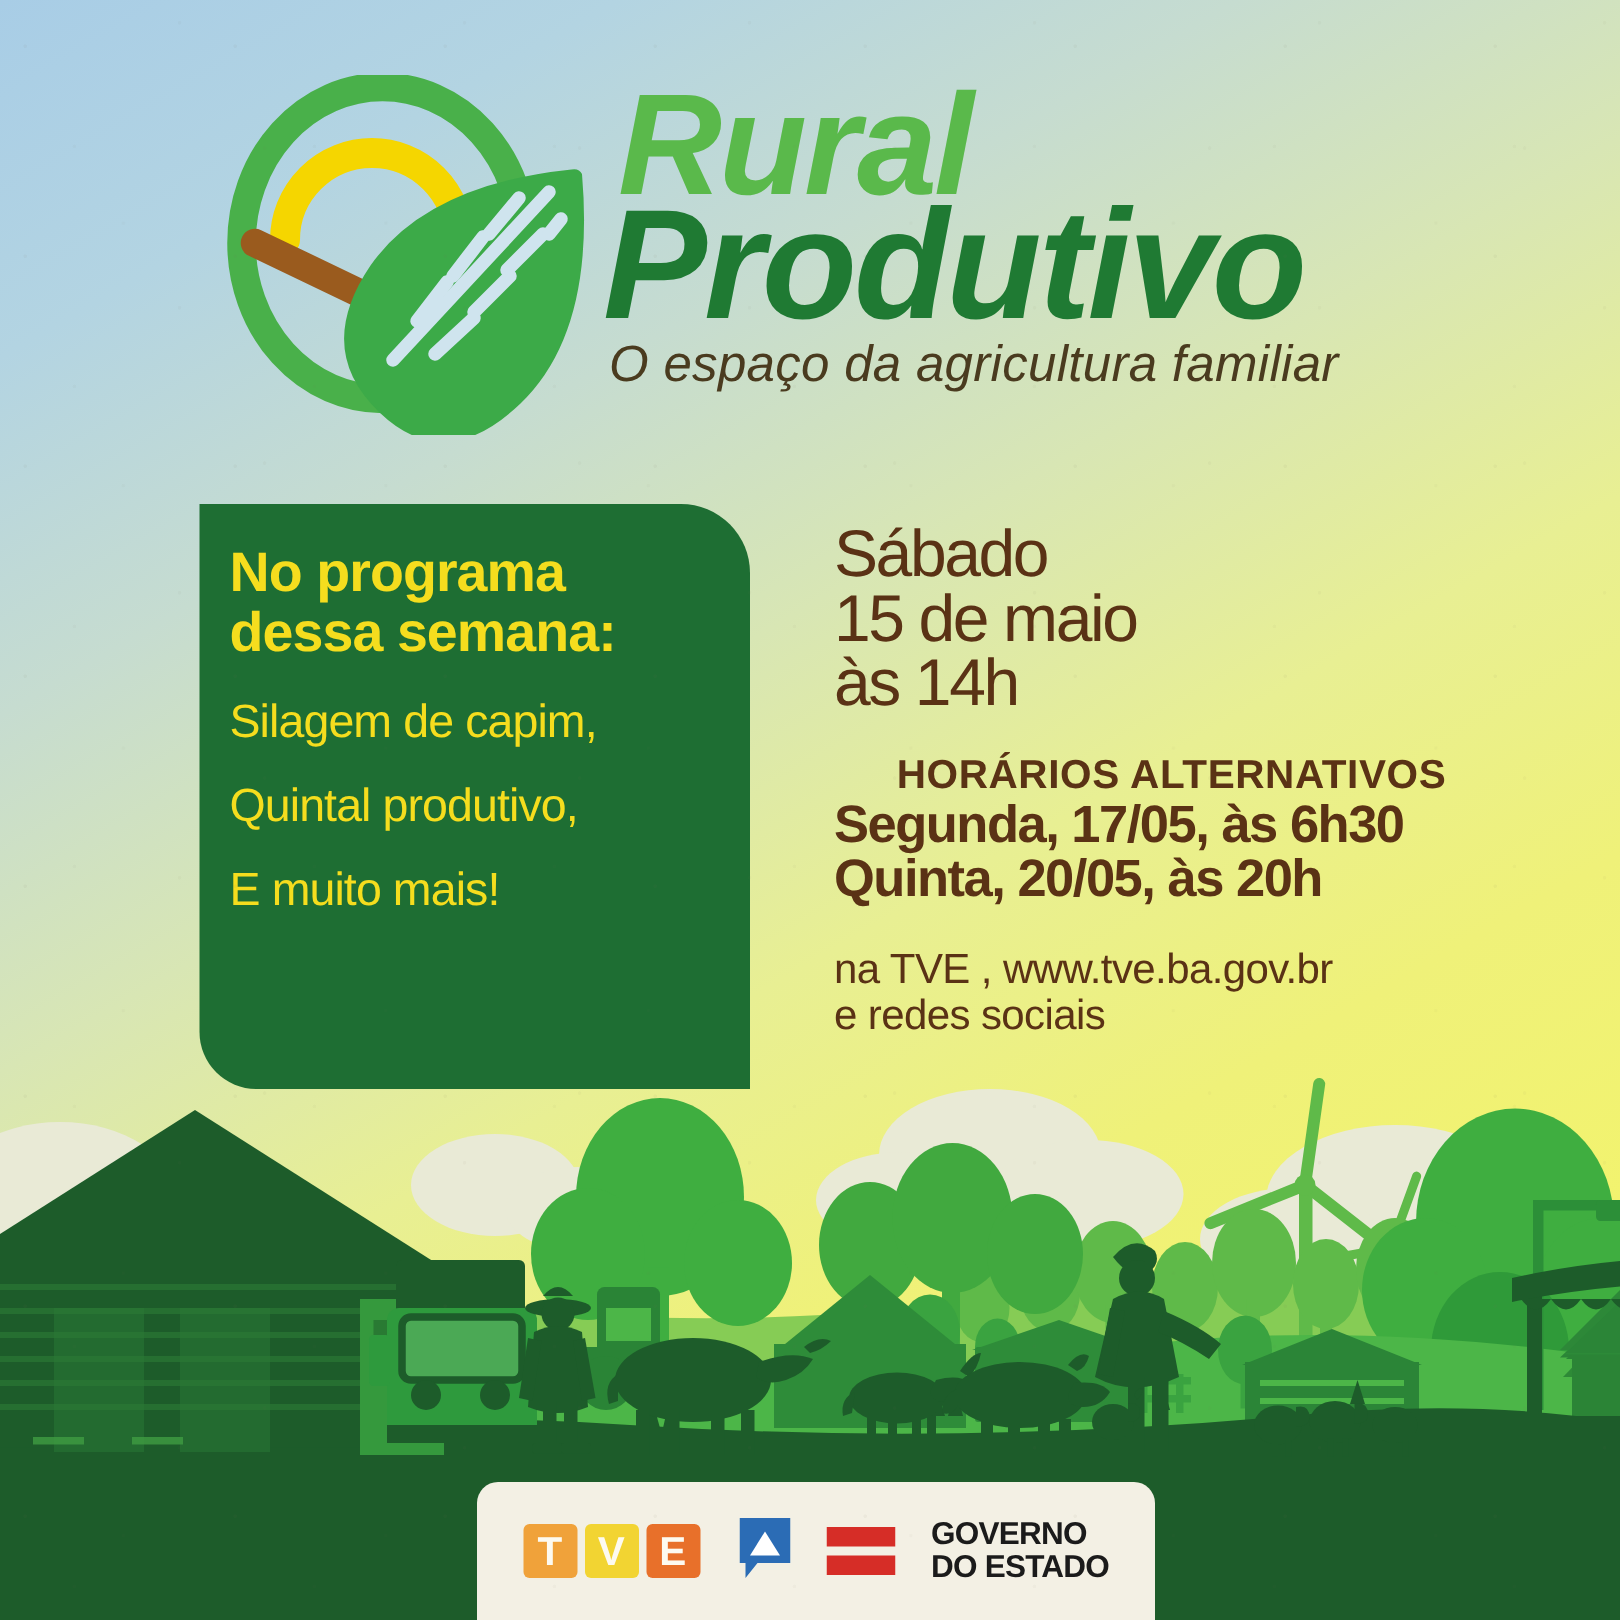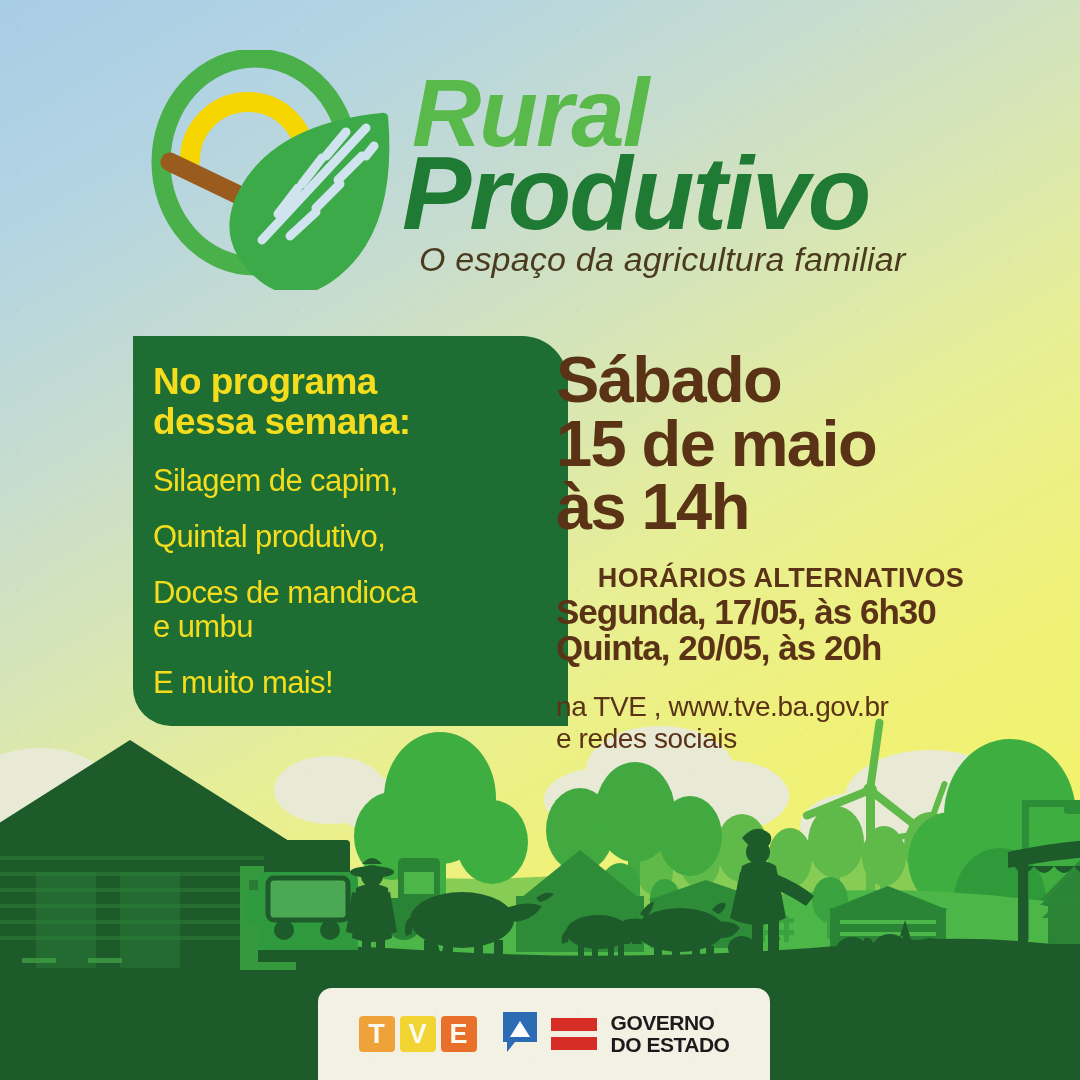--- a/index.html
+++ b/index.html
@@ -49,21 +49,21 @@
     z-index: 20;
   }
   #logo-mark {
     position: absolute;
     left: 0; top: 2px;
     width: 245px; height: 240px;
   }
   #logo-wordmark {
     position: absolute;
     left: 252px;
-    top: 24px;
+    top: 8px;
     width: 545px;
   }
   .word-rural, .word-produtivo {
     font-weight: bold;
     font-style: italic;
     letter-spacing: -2px;
     line-height: .86;
     white-space: nowrap;
   }
   .word-rural {
@@ -75,30 +75,30 @@
     font-size: 104px;
     color: #1f7a33;
     margin-top: -6px;
   }
   .logo-tagline {
     font-size: 34px;
     font-style: italic;
     color: #4a3b1f;
     letter-spacing: .2px;
     margin-top: 2px;
-    margin-left: 17px;
+    margin-left: 4px;
     white-space: nowrap;
   }
 
   
   #program-panel {
     position: absolute;
     left: 133px;
     top: 336px;
-    width: 435px;
+    width: 367px;
     height: 390px;
     background: #1e6e33;
     border-radius: 0 46px 0 38px;
     z-index: 22;
     padding: 26px 0 0 20px;
     box-sizing: border-box;
   }
   .panel-head {
     color: #f5dd1e;
     font-size: 37px;
@@ -119,22 +119,22 @@
   
   #info-col {
     position: absolute;
     left: 556px;
     top: 348px;
     width: 450px;
     z-index: 22;
     color: #5a3215;
   }
   .headline {
-    font-size: 65px;
-    font-weight: bold;
+    font-size: 44px;
+    font-weight: normal;
     line-height: .98;
     letter-spacing: -1.6px;
   }
   .alt-label {
     margin-top: 24px;
     font-size: 27px;
     font-weight: bold;
     letter-spacing: .4px;
     text-align: center;
   }
@@ -173,21 +173,21 @@
   .tve-sq {
     width: 36px; height: 36px;
     border-radius: 4px;
     color: #fdfaf0;
     font-size: 27px;
     font-weight: bold;
     display: flex;
     align-items: center;
     justify-content: center;
   }
-  .gov-logo { display: flex; align-items: center; gap: 14px; }
+  .gov-logo { display: flex; align-items: center; gap: 24px; }
   .gov-text {
     font-size: 21px;
     font-weight: bold;
     line-height: 1.04;
     color: #1b1b1b;
     letter-spacing: -.5px;
   }
 </style>
 </head>
 <body>
@@ -584,24 +584,20 @@
       <div>No programa</div>
       <div>dessa semana:</div>
     </div>
     <div class="panel-item">
       <span>Silagem de capim,</span>
     </div>
     <div class="panel-item">
       <span>Quintal produtivo,</span>
     </div>
     <div class="panel-item">
-      <span>Doces de mandioca</span>
-      <span class="sub">e  umbu</span>
-    </div>
-    <div class="panel-item">
       <span>E muito mais!</span>
     </div>
   </div>
 
   <div id="info-col">
     <div class="headline">
       <div>Sábado</div>
       <div>15 de maio</div>
       <div>às 14h</div>
     </div>

